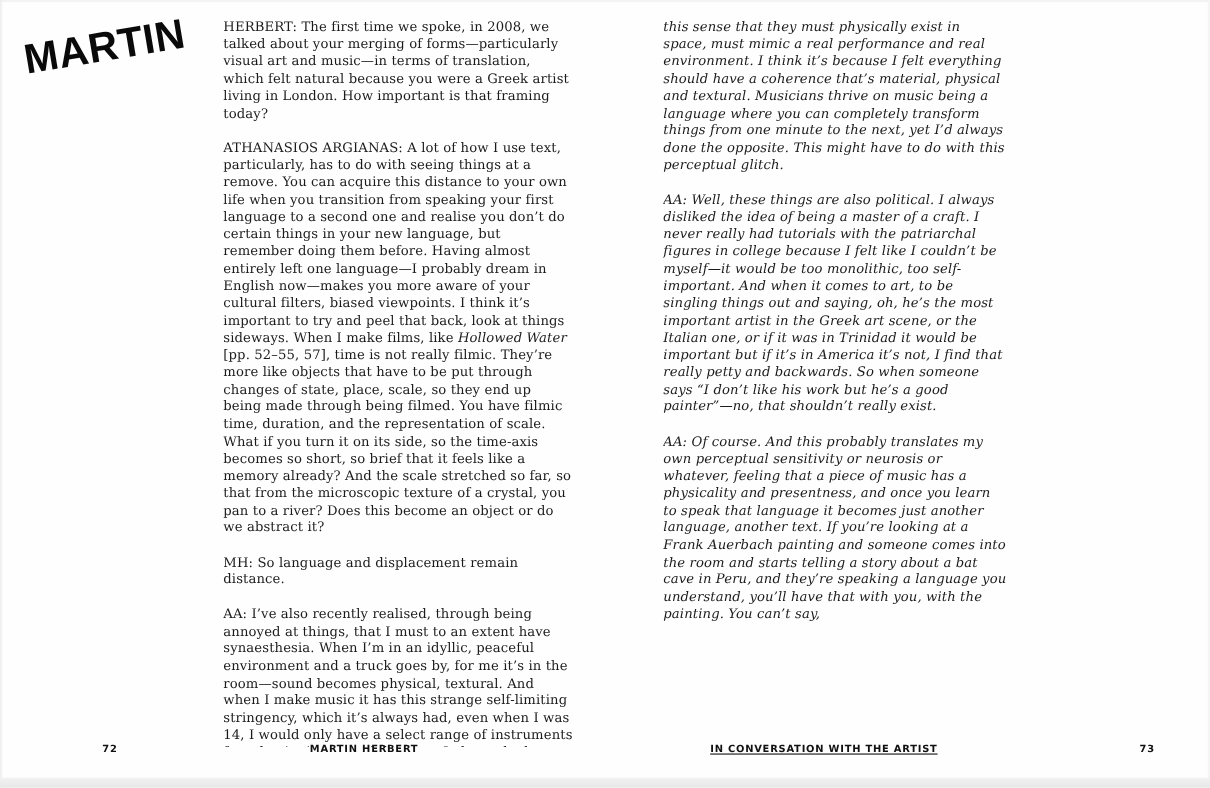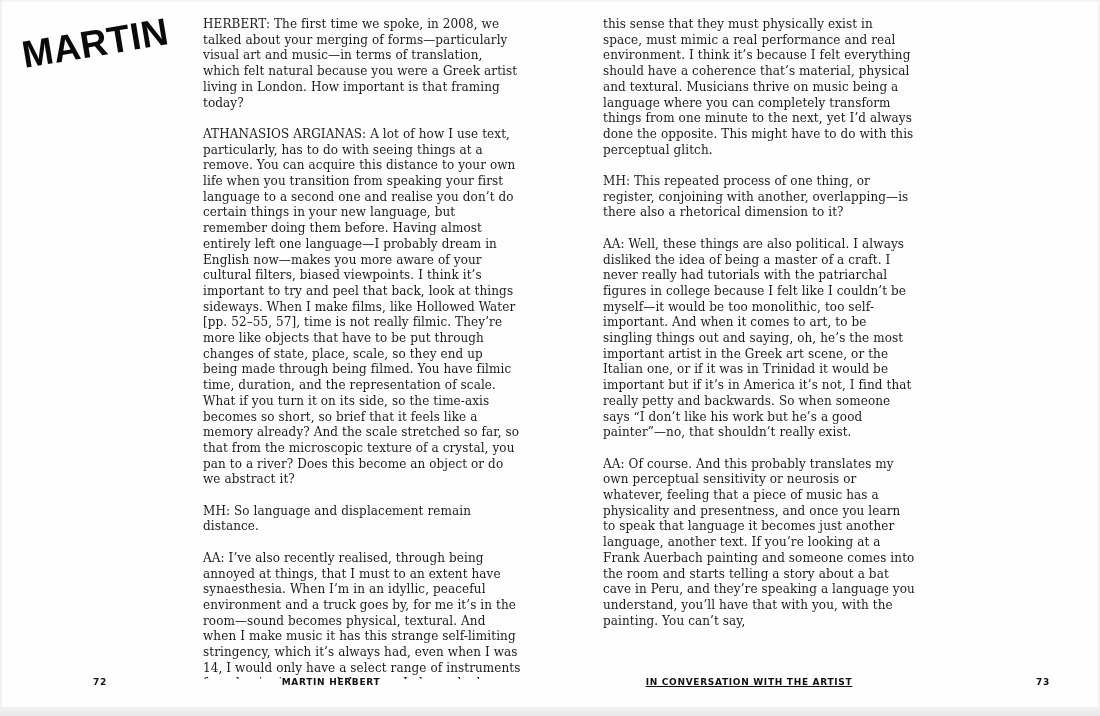--- a/index.html
+++ b/index.html
@@ -68,25 +68,27 @@
     letter-spacing: 0.1px;
     text-align: left;
   }
   .col-left {
     left: 203px;
     width: 318px;
   }
   .col-right {
     left: 603px;
     width: 312px;
+    font-style: italic;
   }
   .col p {
     margin: 0 0 15.7px 0;
   }
   .col .italic {
+    font-style: italic;
   }
   .footer {
     position: absolute;
     left: 0;
     top: 677px;
     width: 960px;
     height: 16px;
     font-family: "DejaVu Sans", sans-serif;
     font-weight: bold;
     font-size: 9px;
@@ -112,21 +114,20 @@
 
   <div class="col col-left" id="col-left" style="color: rgb(27, 27, 27);">
       <p><span>HERBERT: The first time we spoke, in 2008, we talked about your merging of forms—particularly visual art and music—in terms of translation, which felt natural because you were a Greek artist living in London. How important is that framing today?</span></p>
       <p><span>ATHANASIOS ARGIANAS: A lot of how I use text, particularly, has to do with seeing things at a remove. You can acquire this distance to your own life when you transition from speaking your first language to a second one and realise you don’t do certain things in your new language, but remember doing them before. Having almost entirely left one language—I probably dream in English now—makes you more aware of your cultural filters, biased viewpoints. I think it’s important to try and peel that back, look at things sideways. When I make films, like </span><span class="italic">Hollowed Water</span><span> [pp. 52–55, 57], time is not really filmic. They’re more like objects that have to be put through changes of state, place, scale, so they end up being made through being filmed. You have filmic time, duration, and the representation of scale. What if you turn it on its side, so the time-axis becomes so short, so brief that it feels like a memory already? And the scale stretched so far, so that from the microscopic texture of a crystal, you pan to a river? Does this become an object or do we abstract it?</span></p>
       <p><span>MH: So language and displacement remain distance.</span></p>
       <p><span>AA: I’ve also recently realised, through being annoyed at things, that I must to an extent have synaesthesia. When I’m in an idyllic, peaceful environment and a truck goes by, for me it’s in the room—sound becomes physical, textural. And when I make music it has this strange self-limiting stringency, which it’s always had, even when I was 14, I would only have a select range of instruments from beginning to end, because I always had</span></p>
     </div>
 
   <div class="col col-right" id="col-right" style="color: rgb(27, 27, 27);">
       <p><span>this sense that they must physically exist in space, must mimic a real performance and real environment. I think it’s because I felt everything should have a coherence that’s material, physical and textural. Musicians thrive on music being a language where you can completely transform things from one minute to the next, yet I’d always done the opposite. This might have to do with this perceptual glitch.</span></p>
-      <p><span>MH: This repeated process of one thing, or register, conjoining with another, overlapping—is there also a rhetorical dimension to it?</span></p>
       <p><span>AA: Well, these things are also political. I always disliked the idea of being a master of a craft. I never really had tutorials with the patriarchal figures in college because I felt like I couldn’t be myself—it would be too monolithic, too self-important. And when it comes to art, to be singling things out and saying, oh, he’s the most important artist in the Greek art scene, or the Italian one, or if it was in Trinidad it would be important but if it’s in America it’s not, I find that really petty and backwards. So when someone says “I don’t like his work but he’s a good painter”—no, that shouldn’t really exist.</span></p>
       <p><span>AA: Of course. And this probably translates my own perceptual sensitivity or neurosis or whatever, feeling that a piece of music has a physicality and presentness, and once you learn to speak that language it becomes just another language, another text. If you’re looking at a Frank Auerbach painting and someone comes into the room and starts telling a story about a bat cave in Peru, and they’re speaking a language you understand, you’ll have that with you, with the painting. You can’t say,</span></p>
     </div>
 
   <div class="footer">
     <span class="pn-left">72</span>
     <span class="rh-left">MARTIN HERBERT</span>
     <span class="rh-right">IN CONVERSATION WITH THE ARTIST</span>
     <span class="pn-right">73</span>
   </div>

